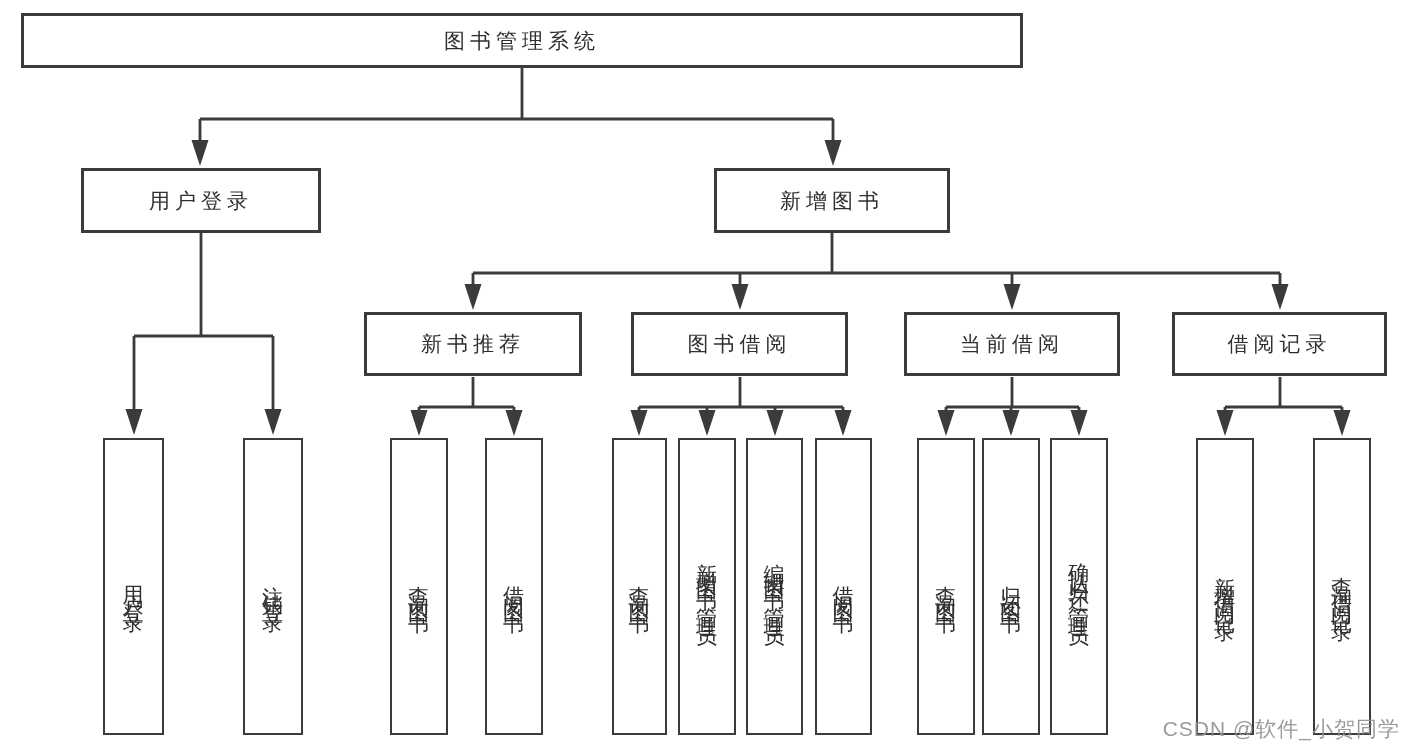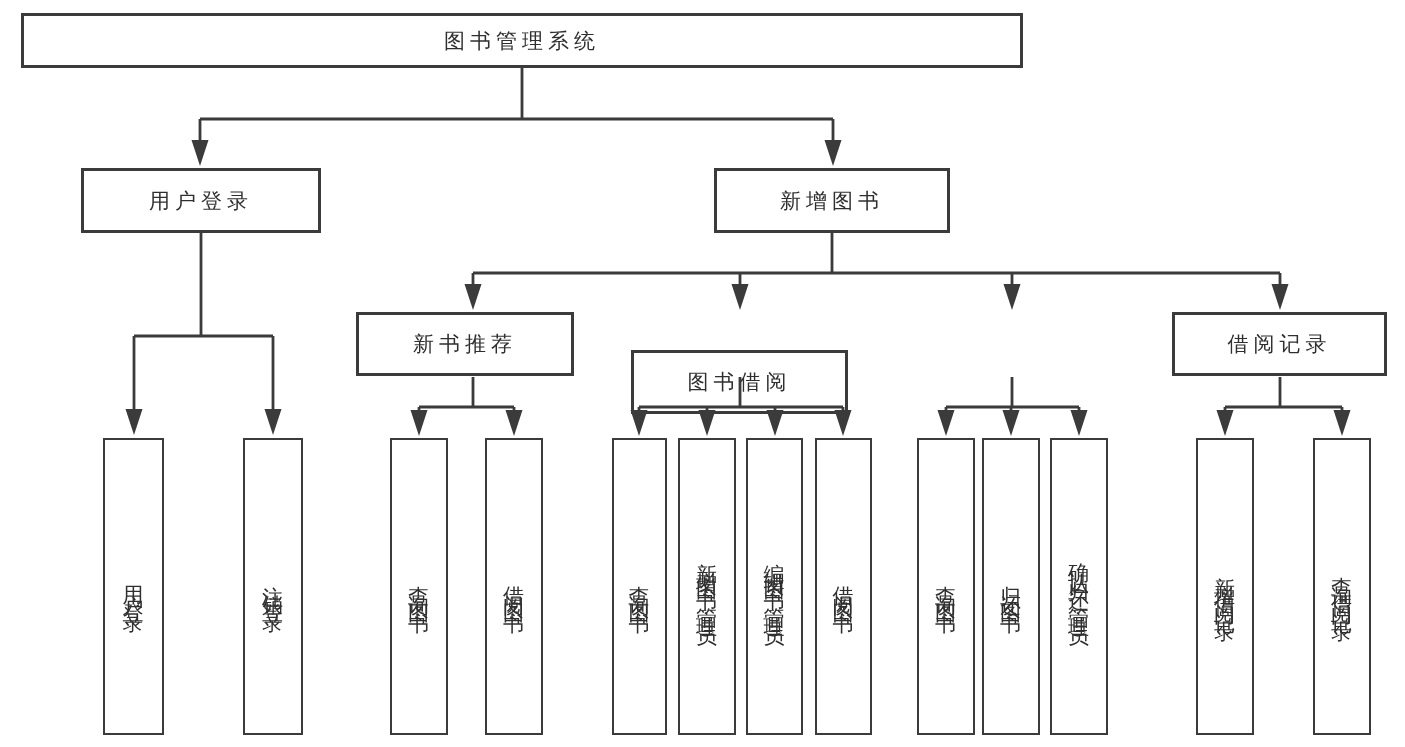--- a/index.html
+++ b/index.html
@@ -122,36 +122,38 @@
       <polygon points="1216.5,410 1233.5,410 1225,436"></polygon>
       <polygon points="1333.5,410 1350.5,410 1342,436"></polygon>
     </g>
   </svg>
 
   <div class="node" style="left:21px;top:13px;width:1002px;height:55px;text-align:right;">图书管理系统</div>
 
   <div class="node" style="left:81px;top:168px;width:240px;height:65px;">用户登录</div>
   <div class="node" style="left:714px;top:168px;width:236px;height:65px;">新增图书</div>
 
-  <div class="node" style="left:356px;top:312px;width:218px;height:64px;">新书推荐</div>
-  <div class="node" style="left:631px;top:312px;width:217px;height:64px;margin-top:38px;">图书借阅</div>
+  <div class="node" style="left:364px;top:312px;width:218px;height:64px;">新书推荐</div>
+  <div class="node" style="left:631px;top:312px;width:217px;height:64px;">图书借阅</div>
+  <div class="node" style="left:904px;top:312px;width:216px;height:64px;">当前借阅</div>
   <div class="node" style="left:1172px;top:312px;width:215px;height:64px;">借阅记录</div>
 
   <div class="vnode" style="left:103px;width:61px;">用户登录</div>
   <div class="vnode" style="left:243px;width:60px;">注销登录</div>
 
   <div class="vnode" style="left:390px;width:58px;">查询图书</div>
   <div class="vnode" style="left:485px;width:58px;">借阅图书</div>
 
   <div class="vnode" style="left:612px;width:55px;">查询图书</div>
   <div class="vnode" style="left:678px;width:58px;">新增图书（管理员）</div>
   <div class="vnode" style="left:746px;width:57px;">编辑图书（管理员）</div>
   <div class="vnode" style="left:815px;width:57px;">借阅图书</div>
 
   <div class="vnode" style="left:917px;width:58px;">查询图书</div>
   <div class="vnode" style="left:982px;width:58px;">归还图书</div>
   <div class="vnode" style="left:1050px;width:58px;">确认归还（管理员）</div>
 
   <div class="vnode" style="left:1196px;width:58px;">新增借阅记录</div>
   <div class="vnode" style="left:1313px;width:58px;">查询借阅记录</div>
 
+  <div class="watermark">CSDN @软件_小贺同学</div>
 
 </div>
 
 </body></html>

